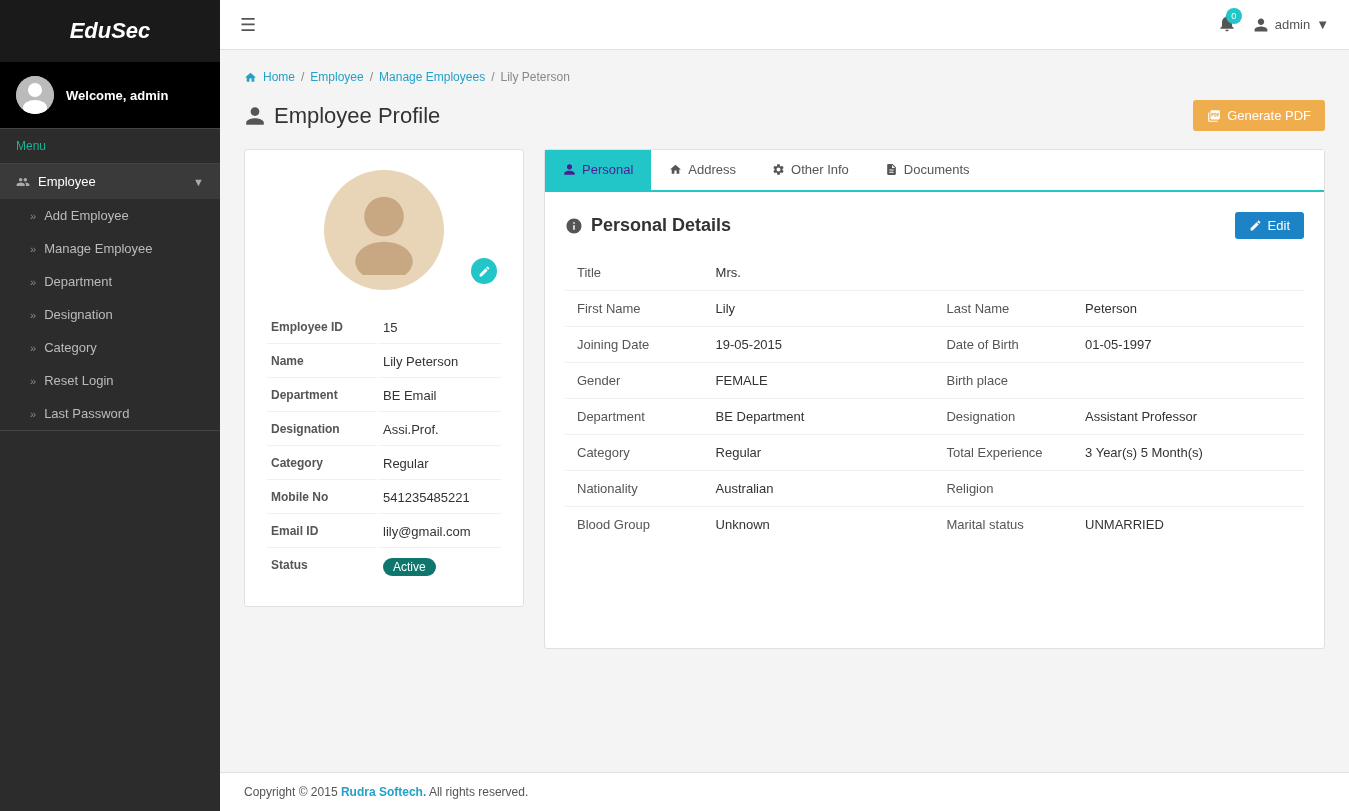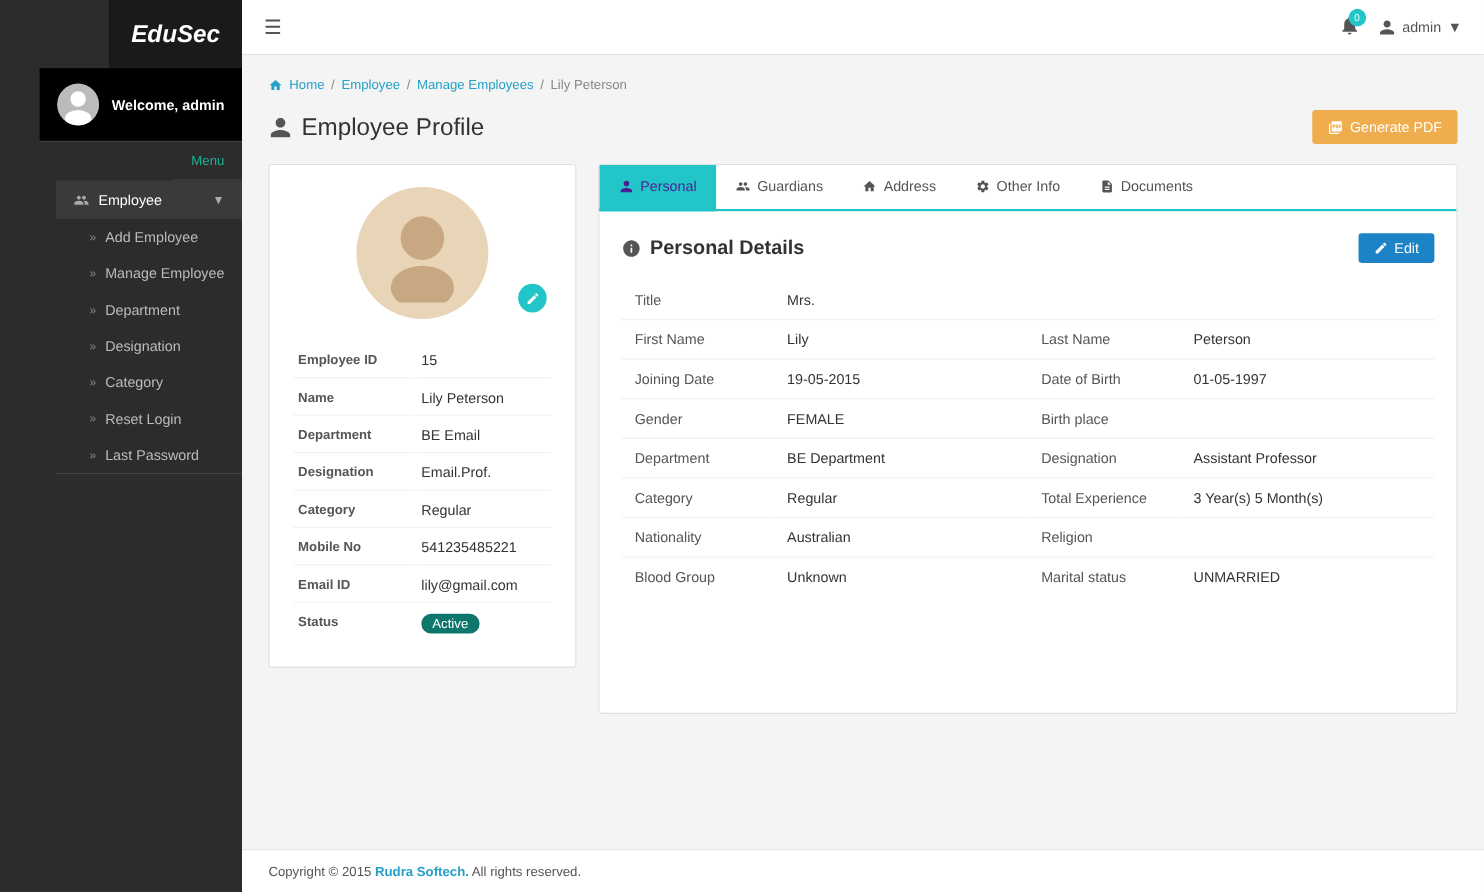--- a/index.html
+++ b/index.html
@@ -8,21 +8,20 @@
     
     .sidebar {
       width: 220px;
       min-width: 220px;
       background: #2c2c2c;
       color: #ccc;
       display: flex;
       flex-direction: column;
       height: 100vh;
       overflow-y: auto;
-      align-items: flex-end;
     }
     .sidebar-logo {
       background: #1a1a1a;
       padding: 18px 20px;
       font-size: 22px;
       font-style: italic;
       color: #fff;
       font-weight: bold;
       text-align: center;
     }
@@ -458,21 +457,21 @@
           <tr>
             <td class="profile-info-label">Name</td>
             <td class="profile-info-value">Lily Peterson</td>
           </tr>
           <tr>
             <td class="profile-info-label">Department</td>
             <td class="profile-info-value">BE Email</td>
           </tr>
           <tr>
             <td class="profile-info-label">Designation</td>
-            <td class="profile-info-value">Email.Prof.</td>
+            <td class="profile-info-value">Assi.Prof.</td>
           </tr>
           <tr>
             <td class="profile-info-label">Category</td>
             <td class="profile-info-value">Regular</td>
           </tr>
           <tr>
             <td class="profile-info-label">Mobile No</td>
             <td class="profile-info-value">541235485221</td>
           </tr>
           <tr>
@@ -489,26 +488,20 @@
           </table>
       </div>
 
       <div class="profile-tabs-container">
         <div class="tabs-header">
           <button class="tab active">
             <svg width="13" height="13" fill="currentColor" viewBox="0 0 24 24">
                 <path d="M12 12c2.7 0 4.8-2.1 4.8-4.8S14.7 2.4 12 2.4 7.2 4.5 7.2 7.2 9.3 12 12 12zm0 2.4c-3.2 0-9.6 1.6-9.6 4.8v2.4h19.2v-2.4c0-3.2-6.4-4.8-9.6-4.8z"></path>
               </svg>
             <span>Personal</span>
-          </button>
-          <button class="tab">
-            <svg width="13" height="13" fill="currentColor" viewBox="0 0 24 24">
-                <path d="M16 11c1.66 0 2.99-1.34 2.99-3S17.66 5 16 5c-1.66 0-3 1.34-3 3s1.34 3 3 3zm-8 0c1.66 0 2.99-1.34 2.99-3S9.66 5 8 5C6.34 5 5 6.34 5 8s1.34 3 3 3zm0 2c-2.33 0-7 1.17-7 3.5V19h14v-2.5c0-2.33-4.67-3.5-7-3.5zm8 0c-.29 0-.62.02-.97.05 1.16.84 1.97 1.97 1.97 3.45V19h6v-2.5c0-2.33-4.67-3.5-7-3.5z"></path>
-              </svg>
-            <span>Guardians</span>
           </button>
           <button class="tab">
             <svg width="13" height="13" fill="currentColor" viewBox="0 0 24 24">
                 <path d="M10 20v-6h4v6h5v-8h3L12 3 2 12h3v8z"></path>
               </svg>
             <span>Address</span>
           </button>
           <button class="tab">
             <svg width="13" height="13" fill="currentColor" viewBox="0 0 24 24">
                 <path d="M19.14 12.94c.04-.3.06-.61.06-.94 0-.32-.02-.64-.07-.94l2.03-1.58c.18-.14.23-.41.12-.61l-1.92-3.32c-.12-.22-.37-.29-.59-.22l-2.39.96c-.5-.38-1.03-.7-1.62-.94l-.36-2.54c-.04-.24-.24-.41-.48-.41h-3.84c-.24 0-.43.17-.47.41l-.36 2.54c-.59.24-1.13.57-1.62.94l-2.39-.96c-.22-.08-.47 0-.59.22L2.74 8.87c-.12.21-.08.47.12.61l2.03 1.58c-.05.3-.09.63-.09.94s.02.64.07.94l-2.03 1.58c-.18.14-.23.41-.12.61l1.92 3.32c.12.22.37.29.59.22l2.39-.96c.5.38 1.03.7 1.62.94l.36 2.54c.05.24.24.41.48.41h3.84c.24 0 .44-.17.47-.41l.36-2.54c.59-.24 1.13-.56 1.62-.94l2.39.96c.22.08.47 0 .59-.22l1.92-3.32c.12-.22.07-.47-.12-.61l-2.01-1.58zM12 15.6c-1.98 0-3.6-1.62-3.6-3.6s1.62-3.6 3.6-3.6 3.6 1.62 3.6 3.6-1.62 3.6-3.6 3.6z"></path>

